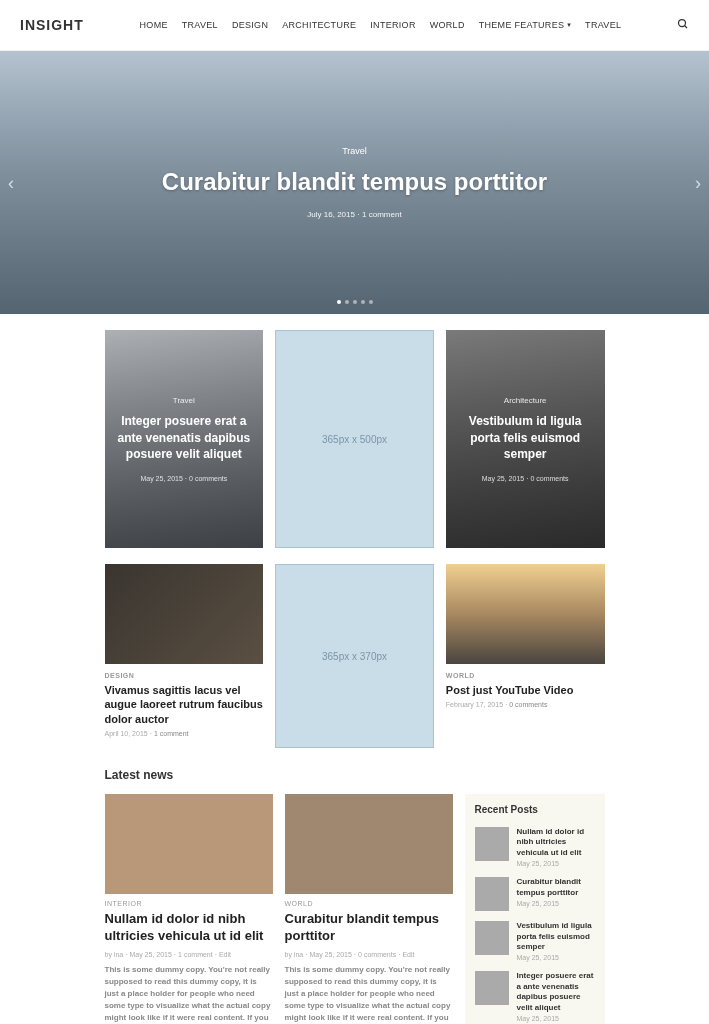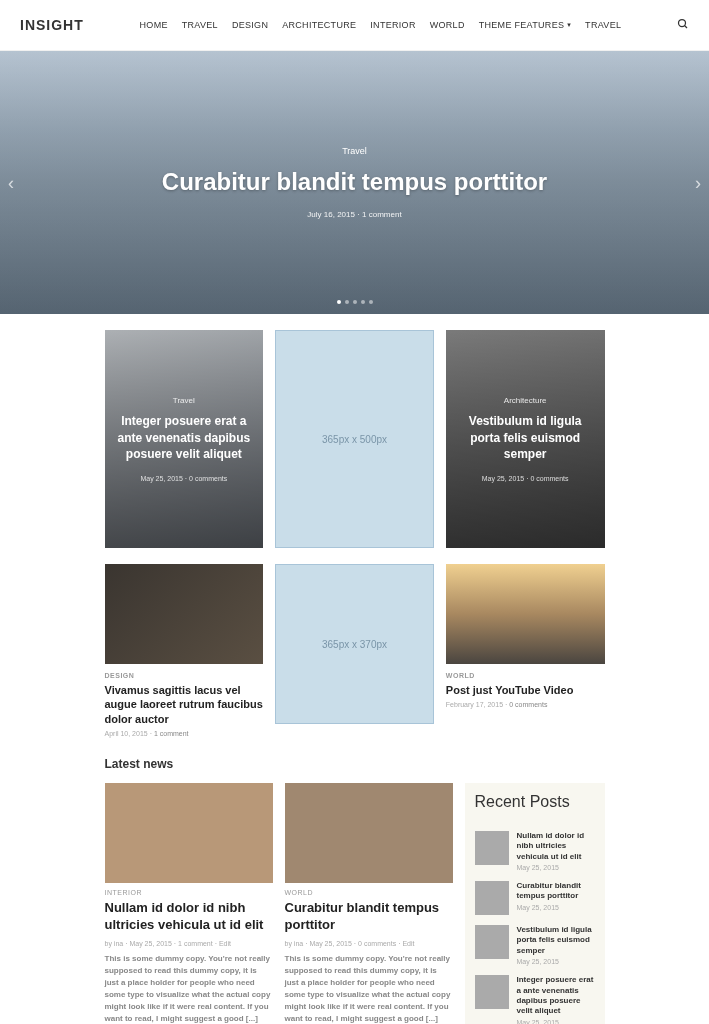--- a/index.html
+++ b/index.html
@@ -37,33 +37,33 @@
 
 .row2 { display: grid; grid-template-columns: repeat(3, 1fr); gap: 12px; margin-bottom: 20px; }
 .card { }
 .card-img { height: 100px; background: #999; }
 .card-img.dark { background: linear-gradient(135deg, #3a3530 0%, #5a4f42 100%); }
 .card-img.road { background: linear-gradient(180deg, #f0d090 0%, #a88860 50%, #4a4540 100%); }
 .card-cat { font-size: 7px; font-weight: 600; color: #999; letter-spacing: 0.5px; margin: 8px 0 4px; }
 .card-title { font-size: 11px; font-weight: 700; color: #222; line-height: 1.3; margin-bottom: 4px; }
 .card-meta { font-size: 7px; color: #aaa; }
 .card-meta .comments { color: #888; }
-.row2 .tile.placeholder { height: 160px; }
+.row2 .tile.placeholder { height: 184px; }
 
 .section-title { font-size: 12px; font-weight: 700; margin: 6px 0 12px; }
 .latest { display: grid; grid-template-columns: 1fr 1fr 140px; gap: 12px; }
 .post-img { height: 100px; background: #b89878; margin-bottom: 6px; }
 .post-img.cafe { background: #a08870; }
 .post-cat { font-size: 7px; color: #999; letter-spacing: 0.5px; margin-bottom: 4px; }
 .post-title { font-size: 13px; font-weight: 700; color: #222; line-height: 1.3; margin-bottom: 6px; }
 .post-meta { font-size: 7px; color: #aaa; margin-bottom: 6px; }
 .post-excerpt { font-size: 8px; color: #888; line-height: 1.5; font-weight: bold; }
 
 .sidebar { background: #f8f7f0; padding: 10px; }
-.side-title { font-size: 16px; font-weight: 400; margin-bottom: 20px; }
+.side-title { font-size: 10px; font-weight: 700; margin-bottom: 12px; }
 .side-item { display: flex; gap: 8px; margin-bottom: 10px; }
 .side-thumb { width: 34px; height: 34px; background: #aaa; flex-shrink: 0; }
 .side-info { flex: 1; }
 .side-ptitle { font-size: 8px; font-weight: 600; color: #333; line-height: 1.3; margin-bottom: 2px; }
 .side-date { font-size: 7px; color: #aaa; }
 </style>
 </head>
 <body>
 
 <div class="header">

